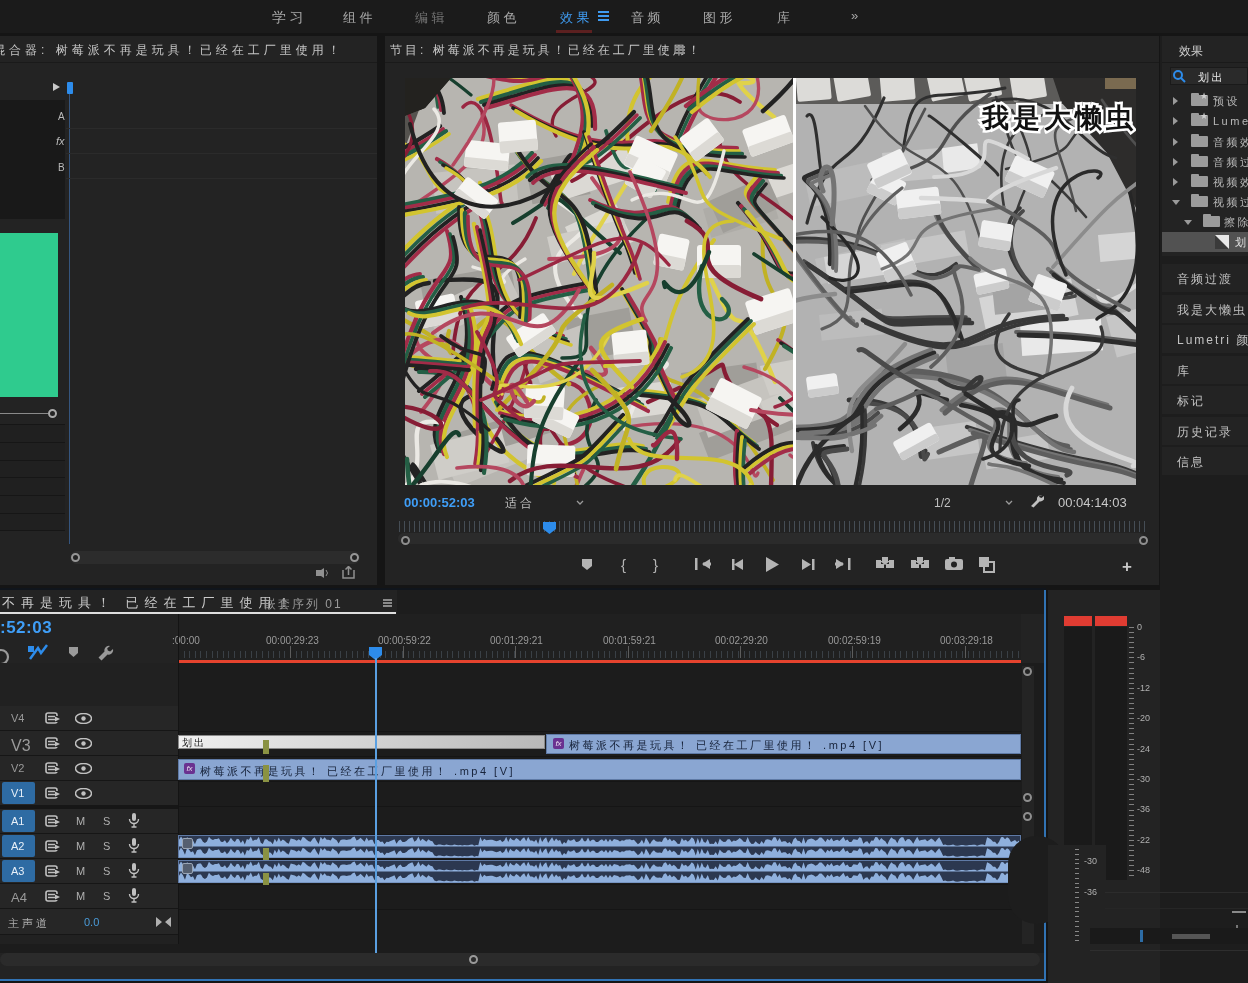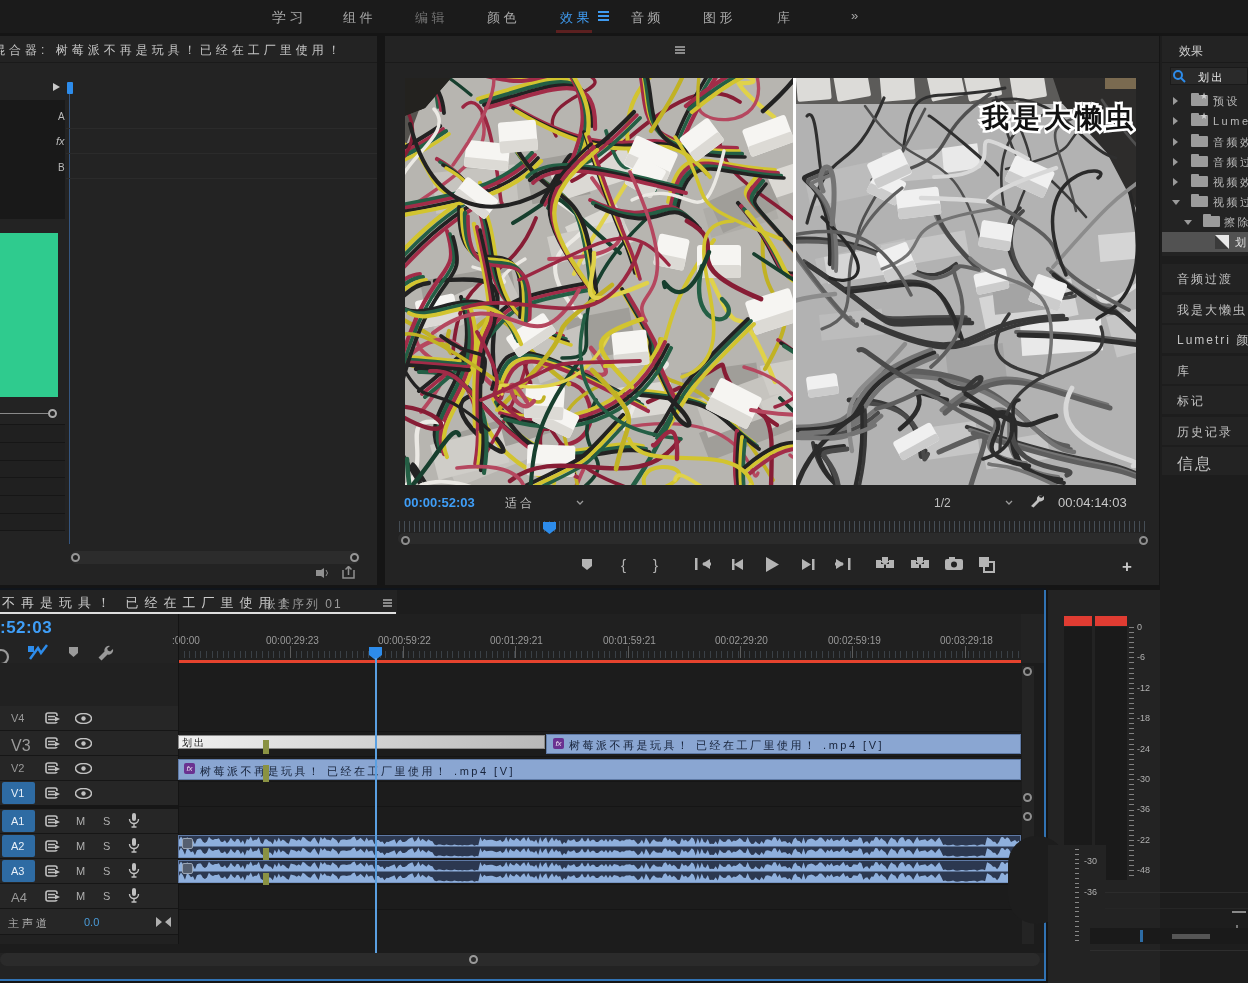--- a/index.html
+++ b/index.html
@@ -67,20 +67,21 @@
   </div>
   <div class="a" style="left:342px;top:530px;width:15px;height:13px">
     <svg width="15" height="13">
         <path d="M1,4 v8 h11 v-8" stroke="#909090" fill="none" stroke-width="1.5"></path>
         <path d="M6.5,9 v-8 M3.5,3.5 l3,-3 3,3" stroke="#909090" fill="none" stroke-width="1.5"></path>
       </svg>
   </div>
 </div>
 
 <div class="a pnl" style="left:385px;top:36px;width:774px;height:549px;background:#232323">
+  <div class="a" style="left:5px;top:6px;font-size:12px;color:#c6c6c6;white-space:nowrap;letter-spacing:3px">节目: 树莓派不再是玩具！已经在工厂里使用！</div>
   <div class="a" style="left:290px;top:10px;width:10px;height:2px;background:#8a8a8a;box-shadow:0 3px 0 #8a8a8a,0 6px 0 #8a8a8a"></div>
   <div class="a" style="left:0;top:26px;width:774px;height:1px;background:#1a1a1a"></div>
 
   <div class="a" style="left:20px;top:42px;width:731px;height:407px;background:#000">
       <svg width="731" height="407" viewBox="0 0 731 407">
         <clipPath id="cl">
           <rect x="0" y="0" width="389" height="407"></rect>
         </clipPath>
         <clipPath id="cr">
           <rect x="389" y="0" width="342" height="407"></rect>
@@ -727,21 +728,21 @@
     <div class="a pnl" style="left:2px;top:319.5px;width:86px;height:28px">
       <div class="a" style="left:15px;top:7px;font-size:12px;color:#c3c3c3;white-space:nowrap;letter-spacing:2px">库</div>
     </div>
     <div class="a pnl" style="left:2px;top:350px;width:86px;height:28px">
       <div class="a" style="left:15px;top:7px;font-size:12px;color:#c3c3c3;white-space:nowrap;letter-spacing:2px">标记</div>
     </div>
     <div class="a pnl" style="left:2px;top:380.5px;width:86px;height:28px">
       <div class="a" style="left:15px;top:7px;font-size:12px;color:#c3c3c3;white-space:nowrap;letter-spacing:2px">历史记录</div>
     </div>
     <div class="a pnl" style="left:2px;top:411px;width:86px;height:28px">
-      <div class="a" style="left:15px;top:7px;font-size:16px;color:#c3c3c3;white-space:nowrap;letter-spacing:2px">信息</div>
+      <div class="a" style="left:15px;top:7px;font-size:12px;color:#c3c3c3;white-space:nowrap;letter-spacing:2px">信息</div>
     </div>
 </div>
 
 <div class="a" style="left:0;top:590px;width:1046px;height:391px;background:#232323;border-right:2px solid #3173b4;border-bottom:2px solid #3173b4">
   <div class="a" style="left:0;top:0;width:1044px;height:24px;background:#1d1d1d"></div>
     <div class="a" style="left:0;top:0;width:397px;height:24px;background:#232323"></div>
     <div class="a" style="left:-55px;top:4px;font-size:13px;color:#cacaca;white-space:nowrap;letter-spacing:6px">树莓派不再是玩具！ 已经在工厂里使用！</div>
     <div class="a" style="left:383px;top:9px;width:9px;height:2px;background:#8a8a8a;box-shadow:0 3px 0 #8a8a8a,0 6px 0 #8a8a8a"></div>
     <div class="a" style="left:0;top:22px;width:396px;height:2px;background:#dedede"></div>
     <div class="a" style="left:264px;top:6px;font-size:12px;color:#9a9a9a;white-space:nowrap;letter-spacing:2px">嵌套序列 01</div>
@@ -948,21 +949,21 @@
 
 <div class="a pnl" style="left:1048px;top:590px;width:112px;height:393px">
   <div class="a" style="left:16px;top:26px;width:28px;height:10px;background:#e03c32"></div>
     <div class="a" style="left:47px;top:26px;width:32px;height:10px;background:#e03c32"></div>
     <div class="a" style="left:16px;top:37px;width:28px;height:253px;background:#1a1a1a"></div>
     <div class="a" style="left:47px;top:37px;width:32px;height:253px;background:#1a1a1a"></div>
     <div class="a" style="left:81px;top:37px;width:5px;height:253px;background:repeating-linear-gradient(180deg,#808080 0,#808080 1px,transparent 1px,transparent 5.07px)"></div>
     <div class="a" style="left:89px;top:32px;font-size:9px;color:#b0b0b0">0</div>
     <div class="a" style="left:89px;top:62px;font-size:9px;color:#b0b0b0">-6</div>
     <div class="a" style="left:89px;top:93px;font-size:9px;color:#b0b0b0">-12</div>
-    <div class="a" style="left:89px;top:123px;font-size:9px;color:#b0b0b0">-18</div>
+    <div class="a" style="left:89px;top:123px;font-size:9px;color:#b0b0b0">-20</div>
     <div class="a" style="left:89px;top:154px;font-size:9px;color:#b0b0b0">-24</div>
     <div class="a" style="left:89px;top:184px;font-size:9px;color:#b0b0b0">-30</div>
     <div class="a" style="left:89px;top:214px;font-size:9px;color:#b0b0b0">-36</div>
     <div class="a" style="left:89px;top:245px;font-size:9px;color:#b0b0b0">-22</div>
     <div class="a" style="left:89px;top:275px;font-size:9px;color:#b0b0b0">-48</div>
 </div>
 
 <div class="a" style="left:1008px;top:836px;width:58px;height:88px;background:#1d1d1d;border-radius:28px"></div>
 <div class="a" style="left:1048px;top:845px;width:58px;height:105px;background:#232323">
     <div class="a" style="left:27px;top:4px;width:4px;height:92px;background:repeating-linear-gradient(180deg,#888 0,#888 1px,transparent 1px,transparent 4.8px)"></div>

